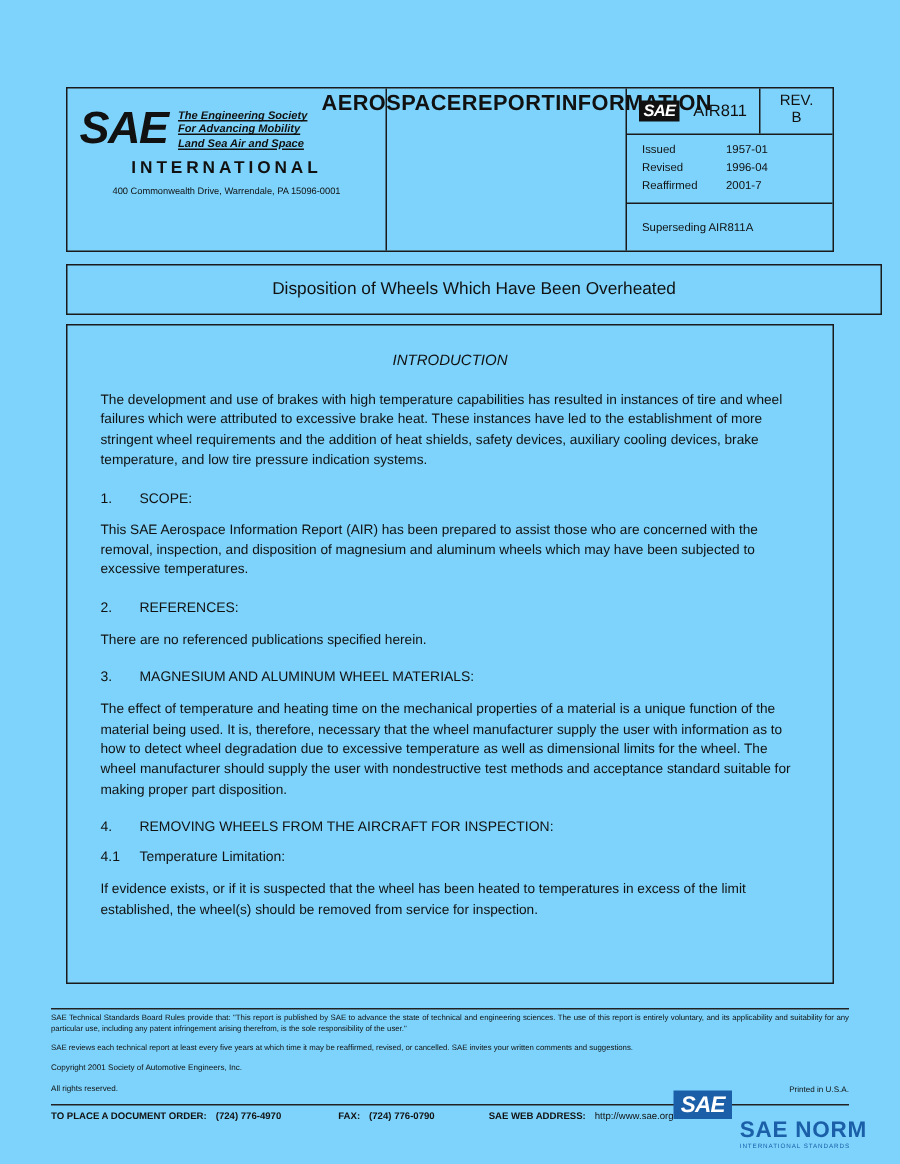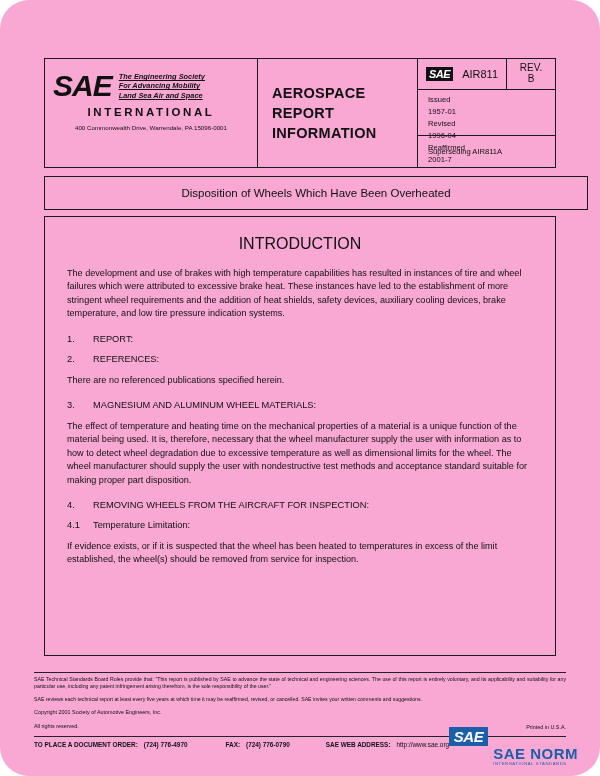--- a/index.html
+++ b/index.html
@@ -13,22 +13,21 @@
     font-family: "Liberation Sans", sans-serif;
     color: #111111;
     position: relative;
     overflow: hidden;
   }
   .page {
     position: absolute;
     left: 0; top: 0;
     width: 600px;
     height: 776px;
-    background: #f9a8d4;
-    border-radius: 29px;
+    background: #7dd3fc;
   }
 
   
   .header-box {
     position: absolute;
     left: 44px;
     top: 58px;
     width: 512px;
     border: 1px solid #1a1a1a;
     box-sizing: border-box;
@@ -78,21 +77,21 @@
     text-align: center;
     font-size: 6.2px;
     color: #111;
   }
 
   .hdr-mid {
     width: 160px;
     border-right: 1px solid #1a1a1a;
     box-sizing: border-box;
     display: flex;
-    flex-direction: column;
+    flex-direction: row;
     justify-content: center;
     padding-left: 14px;
   }
   .hdr-mid div {
     font-size: 14.5px;
     font-weight: bold;
     line-height: 20px;
     letter-spacing: .3px;
     color: #111;
   }
@@ -143,21 +142,20 @@
     height: 46px;
     border-bottom: 1px solid #1a1a1a;
     padding: 4px 0 0 10px;
     box-sizing: border-box;
   }
   .date-row {
     display: flex;
     font-size: 7.6px;
     line-height: 12px;
     color: #111;
-    flex-direction: column;
   }
   .date-row .dlabel { width: 56px; }
   .date-row .dval { }
   .hr-super {
     flex: 1;
     display: flex;
     align-items: center;
     padding-left: 10px;
     font-size: 7.6px;
     color: #111;
@@ -187,23 +185,24 @@
     left: 44px;
     top: 216px;
     width: 512px;
     height: 440px;
     border: 1px solid #1a1a1a;
     box-sizing: border-box;
     padding: 14px 22px 0 22px;
   }
   .intro-head {
     text-align: center;
-    font-size: 16px;
+    font-size: 10px;
     margin: 4px 0 14px 0;
     color: #111;
+    font-style: italic;
   }
   p.para {
     font-size: 9.1px;
     line-height: 13.4px;
     margin: 0 0 13px 0;
     color: #111;
     text-align: left;
   }
   .sec {
     display: flex;
@@ -375,22 +374,23 @@
   </div>
 
   <div class="body-box">
 
     <div class="intro-head">INTRODUCTION</div>
 
     <p class="para">The development and use of brakes with high temperature capabilities has resulted in instances of tire and wheel failures which were attributed to excessive brake heat.  These instances have led to the establishment of more stringent wheel requirements and the addition of heat shields, safety devices, auxiliary cooling devices, brake temperature, and low tire pressure indication systems.</p>
 
     <div class="sec">
       <div class="sec-num">1.</div>
-      <div class="sec-title">REPORT:</div>
-    </div>
+      <div class="sec-title">SCOPE:</div>
+    </div>
+    <p class="para indent">This SAE Aerospace Information Report (AIR) has been prepared to assist those who are concerned with the removal, inspection, and disposition of magnesium and aluminum wheels which may have been subjected to excessive temperatures.</p>
 
     <div class="sec">
       <div class="sec-num">2.</div>
       <div class="sec-title">REFERENCES:</div>
     </div>
     <p class="para indent">There are no referenced publications specified herein.</p>
 
     <div class="sec">
       <div class="sec-num">3.</div>
       <div class="sec-title">MAGNESIUM AND ALUMINUM WHEEL MATERIALS:</div>

